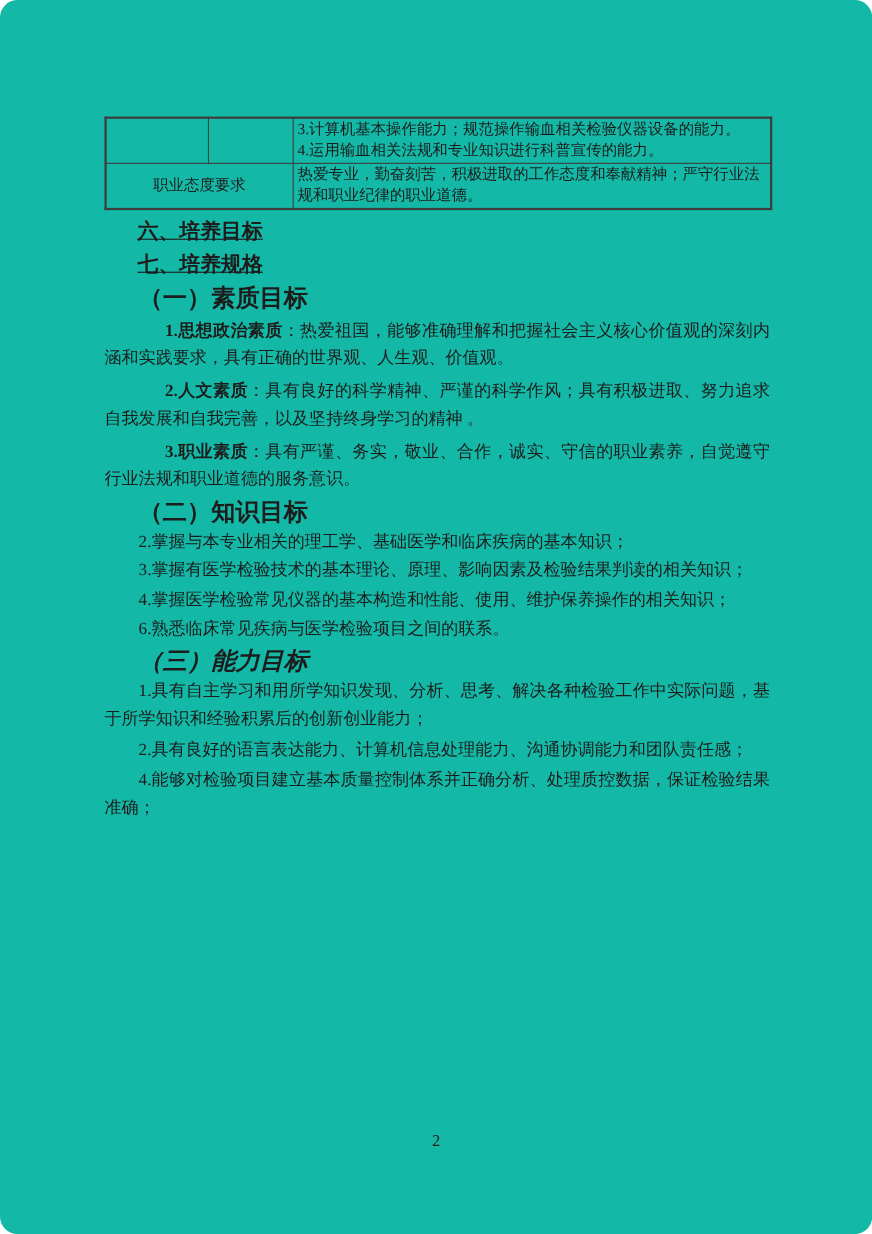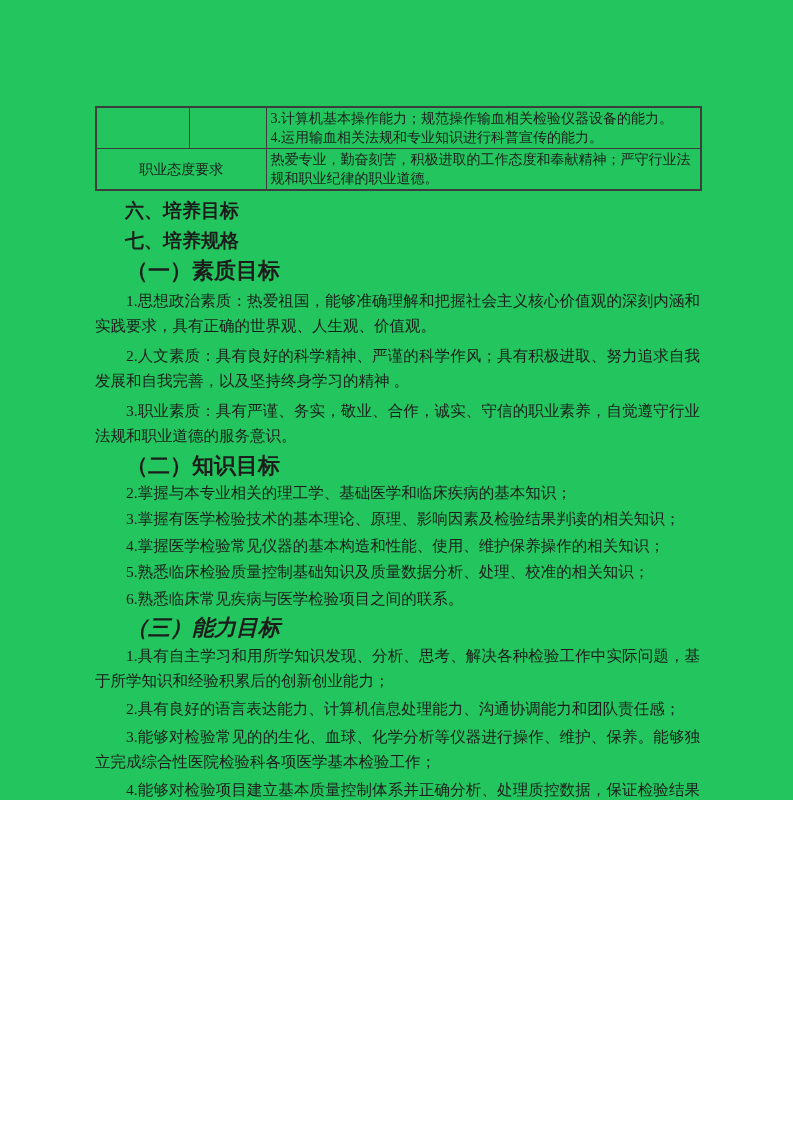--- a/index.html
+++ b/index.html
@@ -1,26 +1,27 @@
 <!DOCTYPE html>
 <html><head>
 <meta charset="utf-8">
 <style>
   html, body { margin: 0; padding: 0; background: #ffffff; }
   .page {
     position: relative;
     width: 793px;
-    height: 800px;
+    height: 1122px;
     margin: 0 auto;
-    background: #22c55e;
+    background: #14b8a6;
     box-sizing: border-box;
     padding: 106px 93px 0 95px;
     overflow: hidden;
     font-family: "Liberation Serif", "DejaVu Serif", serif;
     color: #1c1c1c;
+    border-radius: 16px;
   }
   
   table.req-table {
     border-collapse: collapse;
     table-layout: fixed;
     width: 605px;
     border: 2px solid #3d3d3d;
   }
   table.req-table td {
     border: 1.5px solid #3d3d3d;
@@ -33,20 +34,21 @@
   td.label-cell { text-align: center; }
   td.content-cell { text-align: left; }
   
   h2.sec-heading {
     font-family: "Liberation Sans", "DejaVu Sans", sans-serif;
     font-size: 19px;
     font-weight: 700;
     line-height: 24px;
     margin: 8px 0 0 0;
     text-indent: 30px;
+    text-decoration: underline;
   }
   h2.sec-heading.second { margin-top: 6px; }
   h3.sub-heading {
     font-family: "Liberation Sans", "DejaVu Sans", sans-serif;
     font-size: 22px;
     font-weight: 700;
     line-height: 24px;
     margin: 6px 0 0 0;
     text-indent: 31px;
   }
@@ -54,21 +56,21 @@
   
   p.body {
     font-size: 15.5px;
     line-height: 25px;
     text-align: justify;
     text-justify: inter-ideograph;
     text-indent: 31px;
     margin: 3px 0 0 0;
   }
   p.q-item { margin: 5px 0 3px 0; }
-  p.q-item b { font-weight: 400; }
+  p.q-item b { font-weight: 700; margin-left: 24px; }
   p.k-item { margin: 1.5px 0 1.5px 0; }
   p.a-item { margin: 3px 0 0 0; }
   
   .page-number {
     position: absolute;
     top: 1028px;
     left: 0;
     width: 793px;
     text-align: center;
     font-size: 15px;
@@ -109,24 +111,22 @@
 
   <h3 class="sub-heading">（一）素质目标</h3>
   <p class="body q-item"><b>1.思想政治素质</b><span>：热爱祖国，能够准确理解和把握社会主义核心价值观的深刻内涵和实践要求，具有正确的世界观、人生观、价值观。</span></p>
   <p class="body q-item"><b>2.人文素质</b><span>：具有良好的科学精神、严谨的科学作风；具有积极进取、努力追求自我发展和自我完善，以及坚持终身学习的精神 。</span></p>
   <p class="body q-item"><b>3.职业素质</b><span>：具有严谨、务实，敬业、合作，诚实、守信的职业素养，自觉遵守行业法规和职业道德的服务意识。</span></p>
 
   <h3 class="sub-heading">（二）知识目标</h3>
   <p class="body k-item">2.掌握与本专业相关的理工学、基础医学和临床疾病的基本知识；</p>
   <p class="body k-item">3.掌握有医学检验技术的基本理论、原理、影响因素及检验结果判读的相关知识；</p>
   <p class="body k-item">4.掌握医学检验常见仪器的基本构造和性能、使用、维护保养操作的相关知识；</p>
-  <p class="body k-item">5.熟悉临床检验质量控制基础知识及质量数据分析、处理、校准的相关知识；</p>
   <p class="body k-item">6.熟悉临床常见疾病与医学检验项目之间的联系。</p>
 
   <h3 class="sub-heading three">（三）能力目标</h3>
   <p class="body a-item">1.具有自主学习和用所学知识发现、分析、思考、解决各种检验工作中实际问题，基于所学知识和经验积累后的创新创业能力；</p>
   <p class="body a-item">2.具有良好的语言表达能力、计算机信息处理能力、沟通协调能力和团队责任感；</p>
-  <p class="body a-item">3.能够对检验常见的的生化、血球、化学分析等仪器进行操作、维护、保养。能够独立完成综合性医院检验科各项医学基本检验工作；</p>
   <p class="body a-item">4.能够对检验项目建立基本质量控制体系并正确分析、处理质控数据，保证检验结果准确；</p>
 
   <div class="page-number">2</div>
 
 </div>
 
 </body></html>

